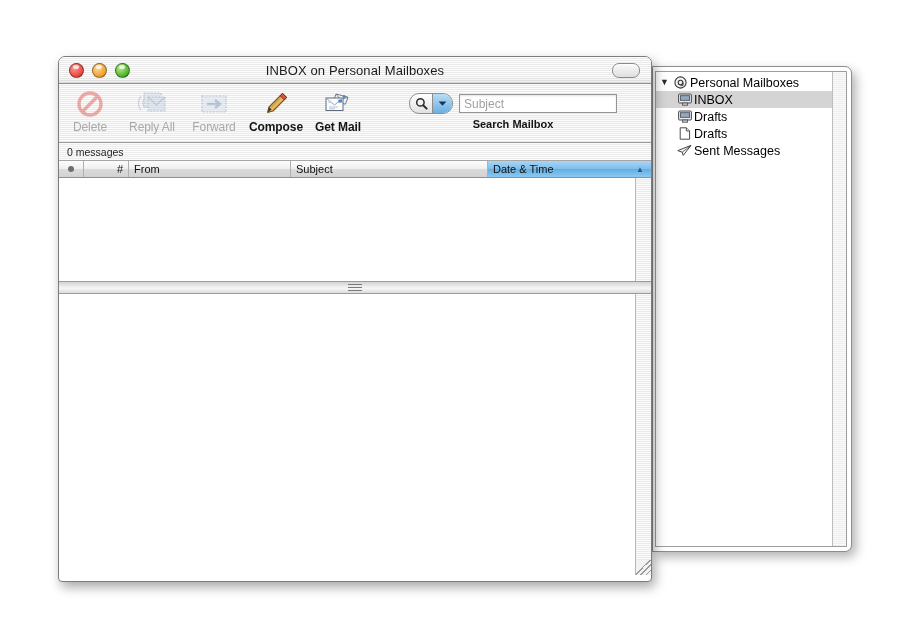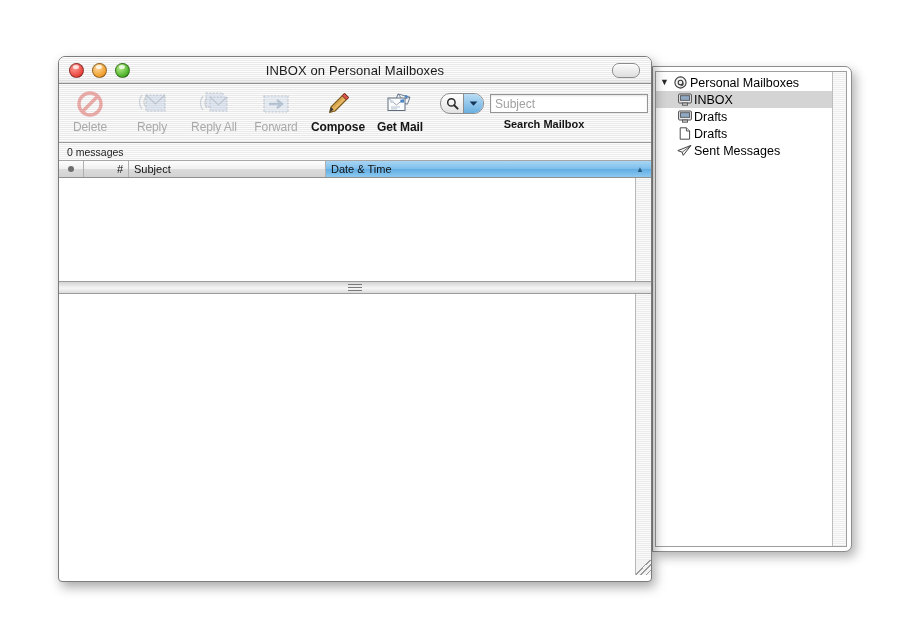--- a/index.html
+++ b/index.html
@@ -454,31 +454,20 @@
       <div class="tb-item disabled">
         <span class="tb-icon">
           <svg width="28" height="28" viewBox="0 0 28 28">
             <circle cx="14" cy="14" r="11" fill="none" stroke="#d4332c" stroke-width="3.4"></circle>
             <line x1="6.8" y1="21.2" x2="21.2" y2="6.8" stroke="#d4332c" stroke-width="3.4"></line>
           </svg>
         </span>
         <span class="tb-label">Delete</span>
       </div>
 
-      <div class="tb-item disabled">
-        <span class="tb-icon">
-          <svg width="30" height="28" viewBox="0 0 30 28">
-            <rect x="9" y="5" width="19" height="16" fill="#b9c9e2" stroke="#6c7d94" stroke-width="1.2" stroke-dasharray="2 1.4"></rect>
-            <path d="M9 5 L18.5 14 L28 5" fill="none" stroke="#6c7d94" stroke-width="1.2"></path>
-            <path d="M9 17 a7 7 0 0 1 0 -10" fill="none" stroke="#8e9dae" stroke-width="1.3"></path>
-            <path d="M5 19 a11 11 0 0 1 0 -14" fill="none" stroke="#8e9dae" stroke-width="1.3"></path>
-          </svg>
-        </span>
-        <span class="tb-label">Reply</span>
-      </div>
 
       <div class="tb-item disabled">
         <span class="tb-icon">
           <svg width="32" height="28" viewBox="0 0 32 28">
             <rect x="8" y="3" width="17" height="14" fill="#c3d1e6" stroke="#6c7d94" stroke-width="1.1" stroke-dasharray="2 1.4"></rect>
             <rect x="12" y="7" width="17" height="14" fill="#b9c9e2" stroke="#6c7d94" stroke-width="1.1" stroke-dasharray="2 1.4"></rect>
             <path d="M12 7 L20.5 15 L29 7" fill="none" stroke="#6c7d94" stroke-width="1.1"></path>
             <path d="M9 18 a7 7 0 0 1 0 -10" fill="none" stroke="#8e9dae" stroke-width="1.3"></path>
             <path d="M5 20 a11 11 0 0 1 0 -14" fill="none" stroke="#8e9dae" stroke-width="1.3"></path>
           </svg>
@@ -551,20 +540,23 @@
       <span>0 messages</span>
     </div>
 
     <div id="column-headers">
       <div class="col col-flag">
         <span class="dot-glyph"></span>
       </div>
       <div class="col col-num">
         <span>#</span>
       </div>
+      <div class="col col-from">
+        <span>From</span>
+      </div>
       <div class="col col-subject">
         <span>Subject</span>
       </div>
       <div class="col col-date">
         <span>Date &amp; Time</span>
         <span class="sort-arrow">▲</span>
       </div>
     </div>
 
     <div id="message-list">

